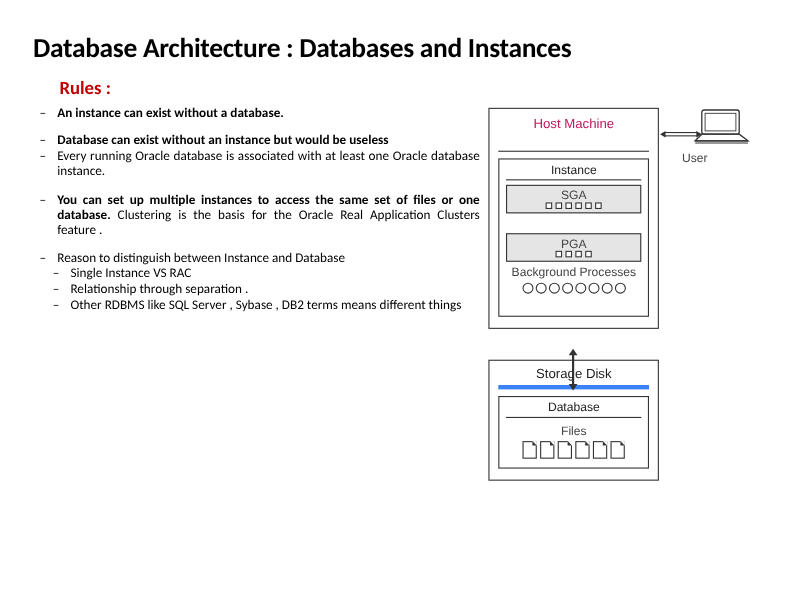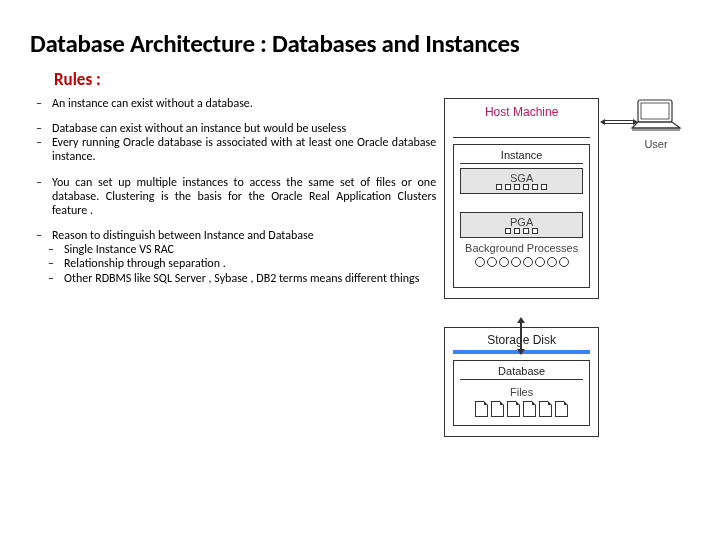--- a/index.html
+++ b/index.html
@@ -45,21 +45,21 @@
   }
   ul.bullets > li::before {
     content: "–";
     position: absolute;
     left: 0;
     top: 0;
   }
   ul.bullets > li.tight { margin-bottom: 0px; }
   ul.bullets > li.sub { padding-left: 28px; }
   ul.bullets > li.sub::before { left: 12px; }
-  .b { font-weight: 400; }
+  .b { font-weight: 700; }
 
   .right {
     width: 255px;
     padding-left: 8px;
     font-family: Arial, sans-serif;
     font-size: 11px;
     color: #444;
   }
   .diagram { position: relative; }
   .host-box {
@@ -164,21 +164,20 @@
   .file::after {
     content: ""; position: absolute; right: -1px; top: -1px;
     border-top: 4px solid #fff; border-left: 4px solid #333;
     width: 0; height: 0;
   }
   .laptop {
     position: absolute;
     top: 0px;
     right: -2px;
     width: 72px;
-    text-align: center;
   }
   .laptop svg { display: block; margin: 0 auto; }
   .user-label {
     font-size: 11px;
     color: #444;
     margin-top: 2px;
   }
   .arrow {
     position: absolute;
     top: 20px;

